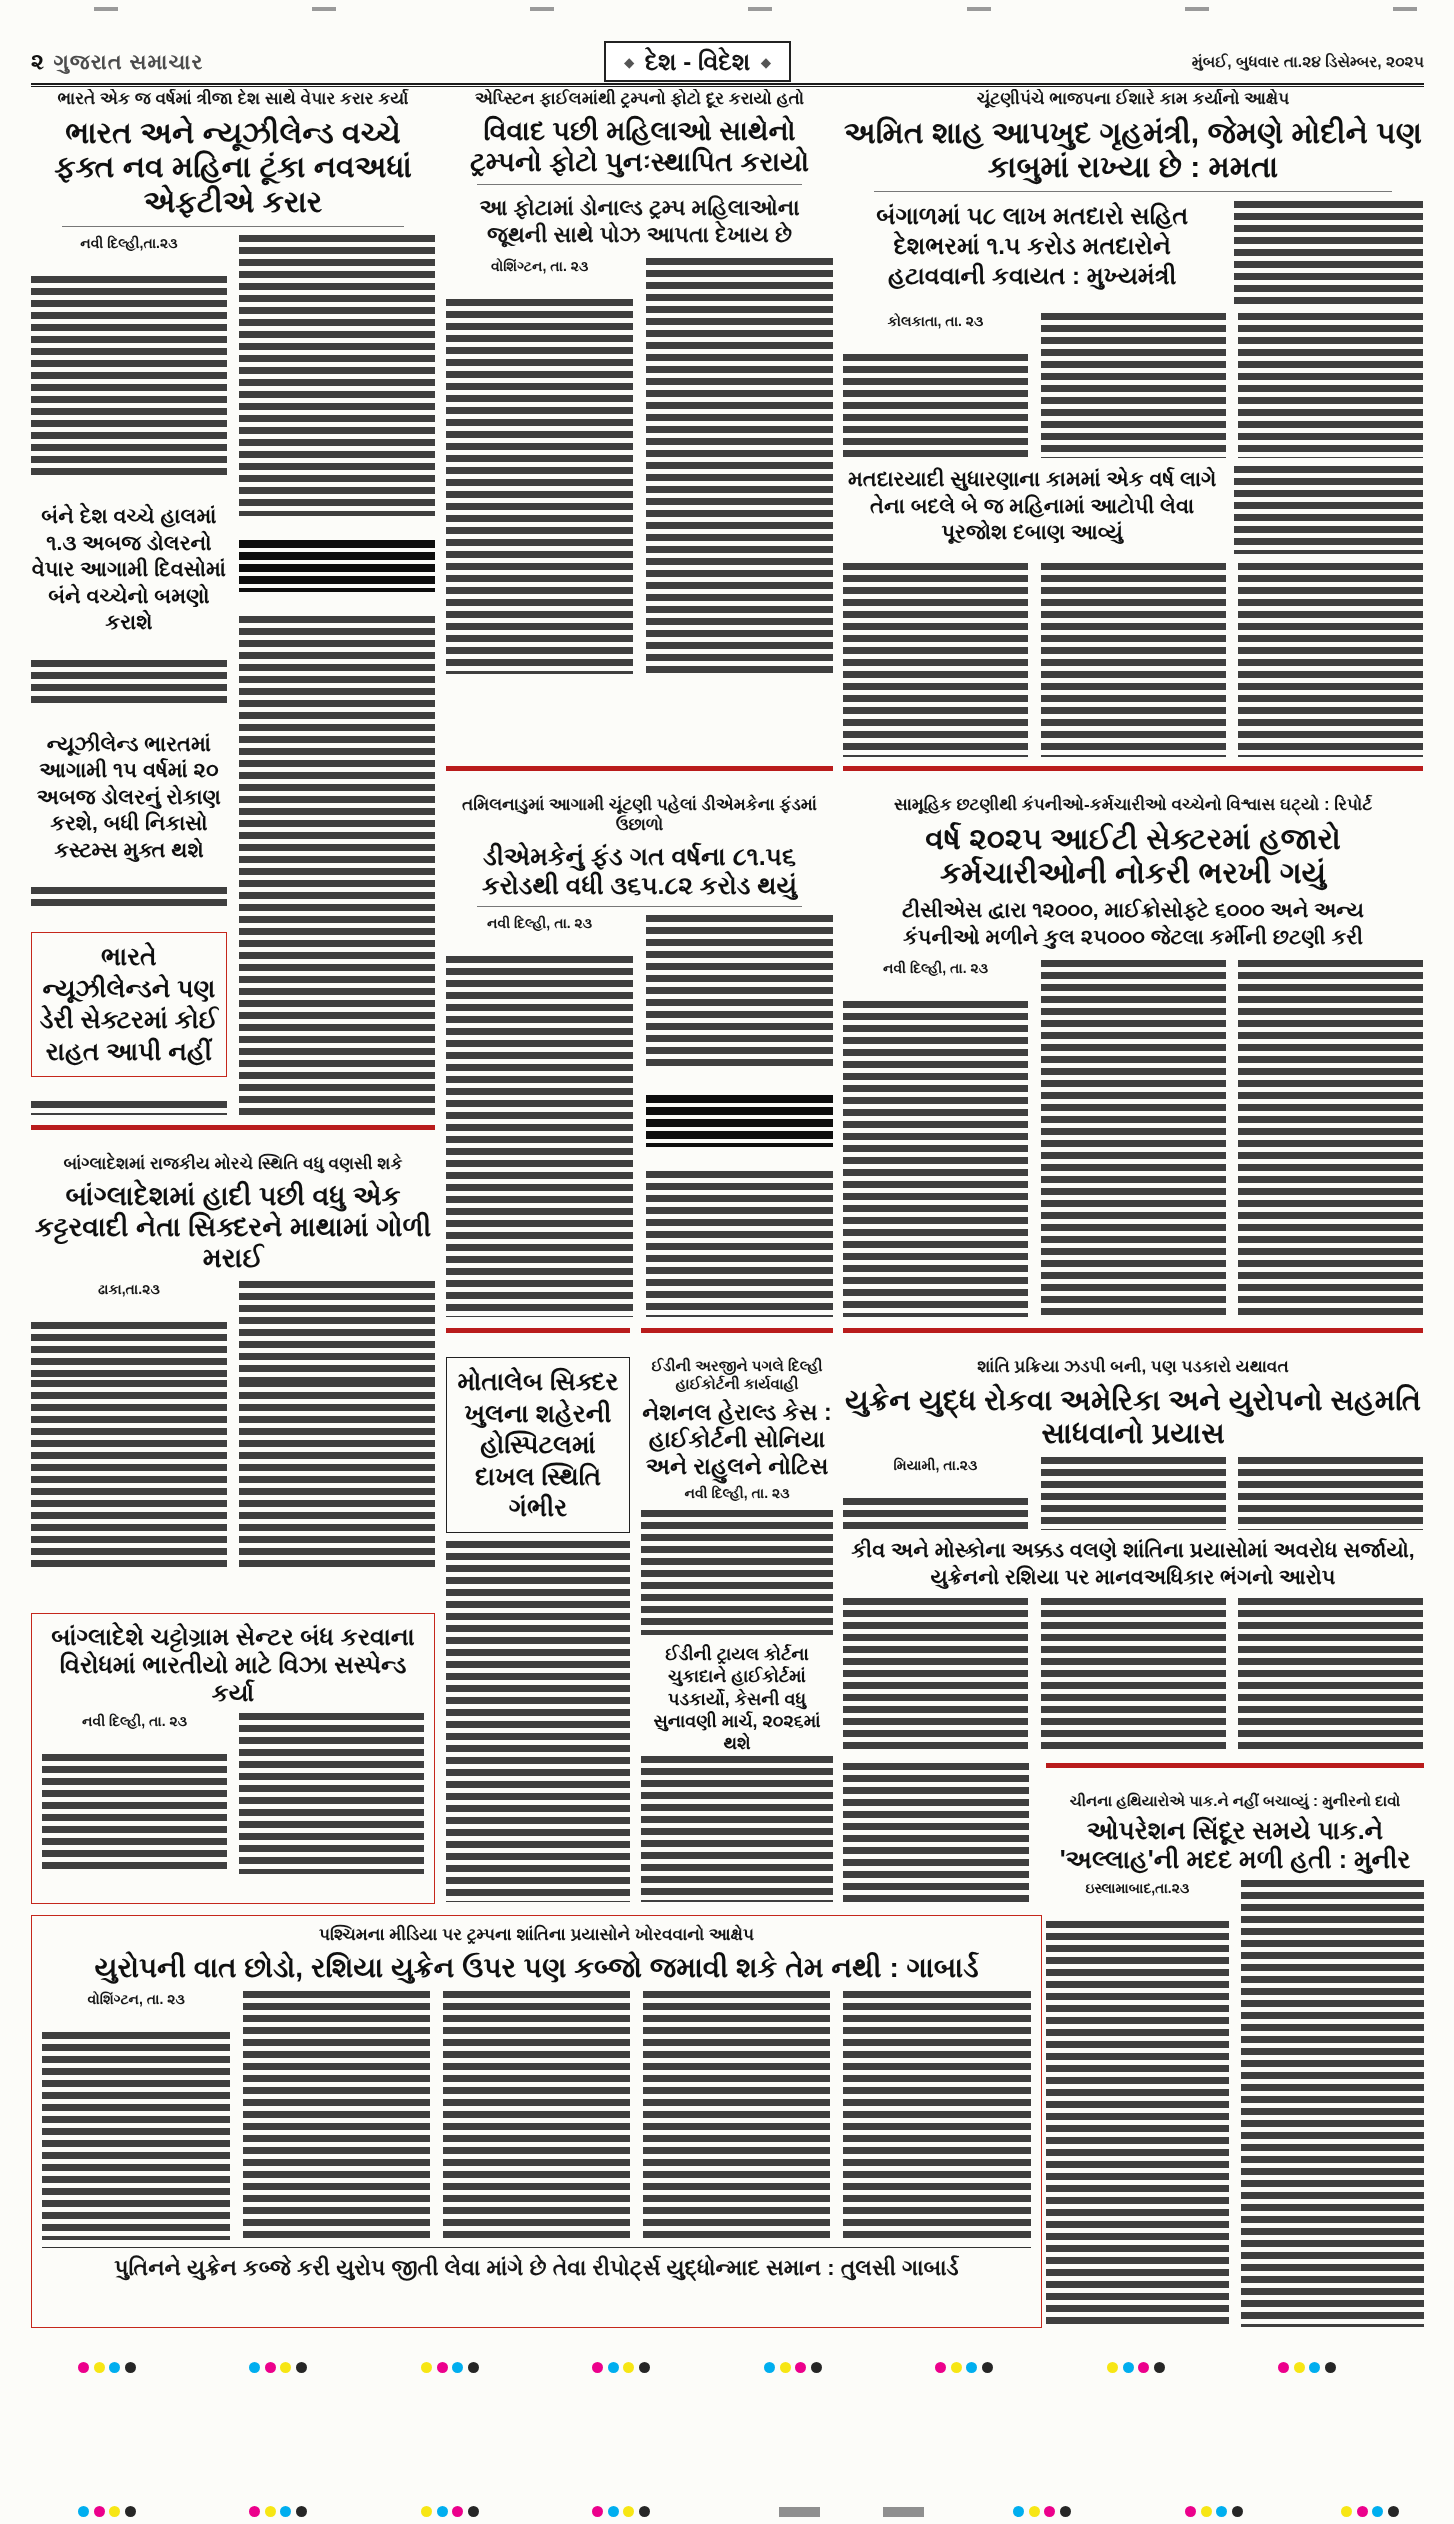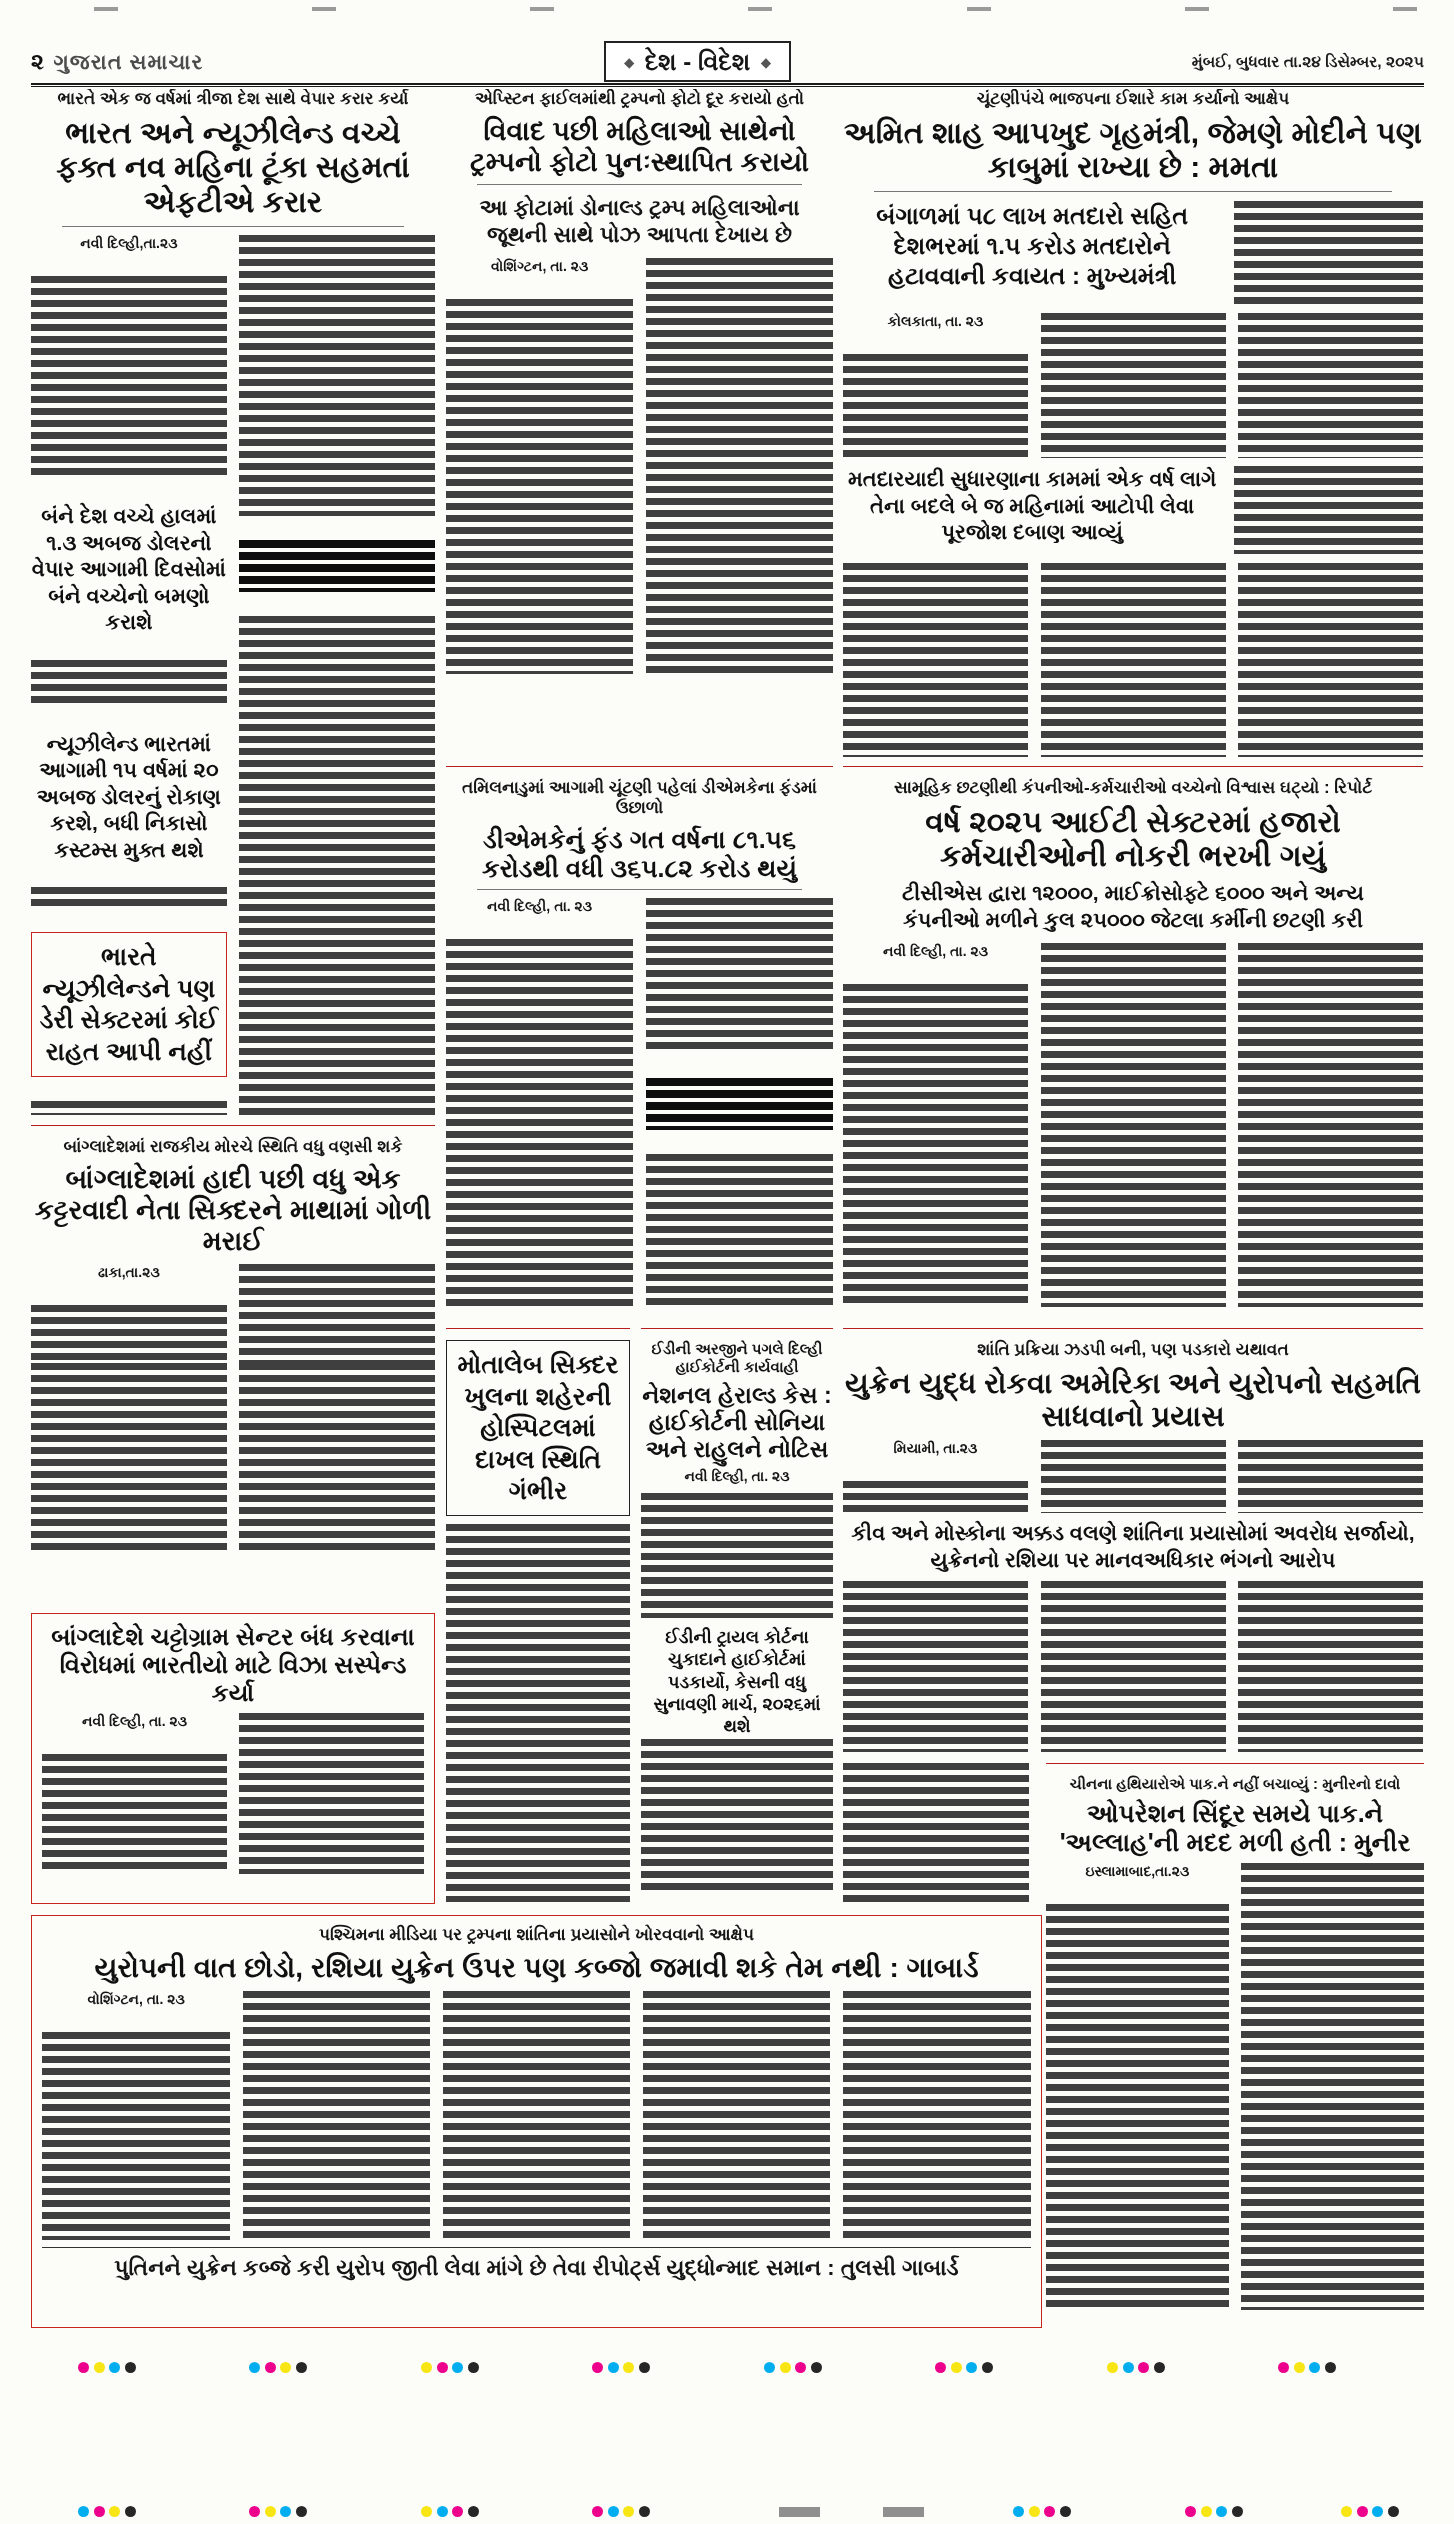--- a/index.html
+++ b/index.html
@@ -14,21 +14,21 @@
   .header{position:absolute;left:31px;right:31px;top:41px;height:41px;display:flex;align-items:center;justify-content:space-between}
   .pgnum{font-size:22px;font-weight:bold;color:#111;margin-right:7.3px}
   .mastname{font-size:21px;font-weight:bold;color:#4c4c4c;letter-spacing:1px}
   .section-box{border:2.1px double #222;padding:4.2px 17.7px;font-size:24px;font-weight:bold;display:flex;align-items:center;gap:10.4px;background:#fff}
   .orn{font-size:13.5px;color:#555}
   .edition{font-size:15.6px;font-weight:bold;color:#1c1c1c}
   .rule-double{position:absolute;left:31px;right:31px;top:83px;height:4.2px;border-top:2.1px solid #1b1b1b;border-bottom:0.5px solid #1b1b1b}
 
   
   .art{position:absolute;overflow:hidden}
-  .ruled{border-top:1px solid #b91c1c;padding-top:11px}
+  .ruled{border-top:5px solid #b91c1c;padding-top:24px}
   .kicker{font-size:17px;font-weight:bold;text-align:center;line-height:1.2;margin-bottom:6.2px}
   .kicker.small{font-size:15px}
   .headline{font-weight:bold;text-align:center;line-height:1.16;margin-bottom:6.2px;color:#101010}
   .h58{font-size:30px}.h56{font-size:29px}.h54{font-size:28px}.h52{font-size:27px}
   .h48{font-size:25px}.h46{font-size:24px}.h44{font-size:23px}
   .hl-rule{border-bottom:1px solid #777;margin:2.1px 31px 8.3px}
   .cols{display:flex;gap:12.5px;overflow:hidden}
   .col{flex:1;min-width:0;display:flex;flex-direction:column;gap:24px;overflow:hidden}
   .split{display:flex;gap:12.5px;overflow:hidden;margin-bottom:8.3px}
   .split .wide{flex:2;min-width:0}
@@ -75,21 +75,21 @@
       <span class="orn">◆</span>
       <span>દેશ - વિદેશ</span>
       <span class="orn">◆</span>
     </div>
     <div class="edition">મુંબઈ, બુધવાર તા.૨૪ ડિસેમ્બર, ૨૦૨૫</div>
   </header>
   <div class="rule-double"></div>
 
   <section class="art" style="left:31px;top:89px;width:404px;height:1026px">
     <div class="kicker">ભારતે એક જ વર્ષમાં ત્રીજા દેશ સાથે વેપાર કરાર કર્યા</div>
-    <h1 class="headline h58">ભારત અને ન્યૂઝીલેન્ડ વચ્ચે ફક્ત નવ મહિના ટૂંકા સહમતાં એફટીએ કરાર</h1>
+    <h1 class="headline h58">ભારત અને ન્યૂઝીલેન્ડ વચ્ચે ફક્ત નવ મહિના ટૂંકા નવઅધાં એફટીએ કરાર</h1>
     <div class="hl-rule"></div>
     <div class="cols" style="height:902px">
       <div class="col">
         <div class="dateline">નવી દિલ્હી,તા.૨૩</div>
         <div class="greek" style="height:203px"></div>
         <div class="crosshead c40">બંને દેશ વચ્ચે હાલમાં ૧.૩ અબજ ડોલરનો વેપાર આગામી દિવસોમાં બંને વચ્ચેનો બમણો કરાશે</div>
         <div class="greek" style="height:47px"></div>
         <div class="crosshead c40">ન્યૂઝીલેન્ડ ભારતમાં આગામી ૧૫ વર્ષમાં ૨૦ અબજ ડોલરનું રોકાણ કરશે, બધી નિકાસો કસ્ટમ્સ મુક્ત થશે</div>
         <div class="greek" style="height:21px"></div>
         <div class="redbox">

